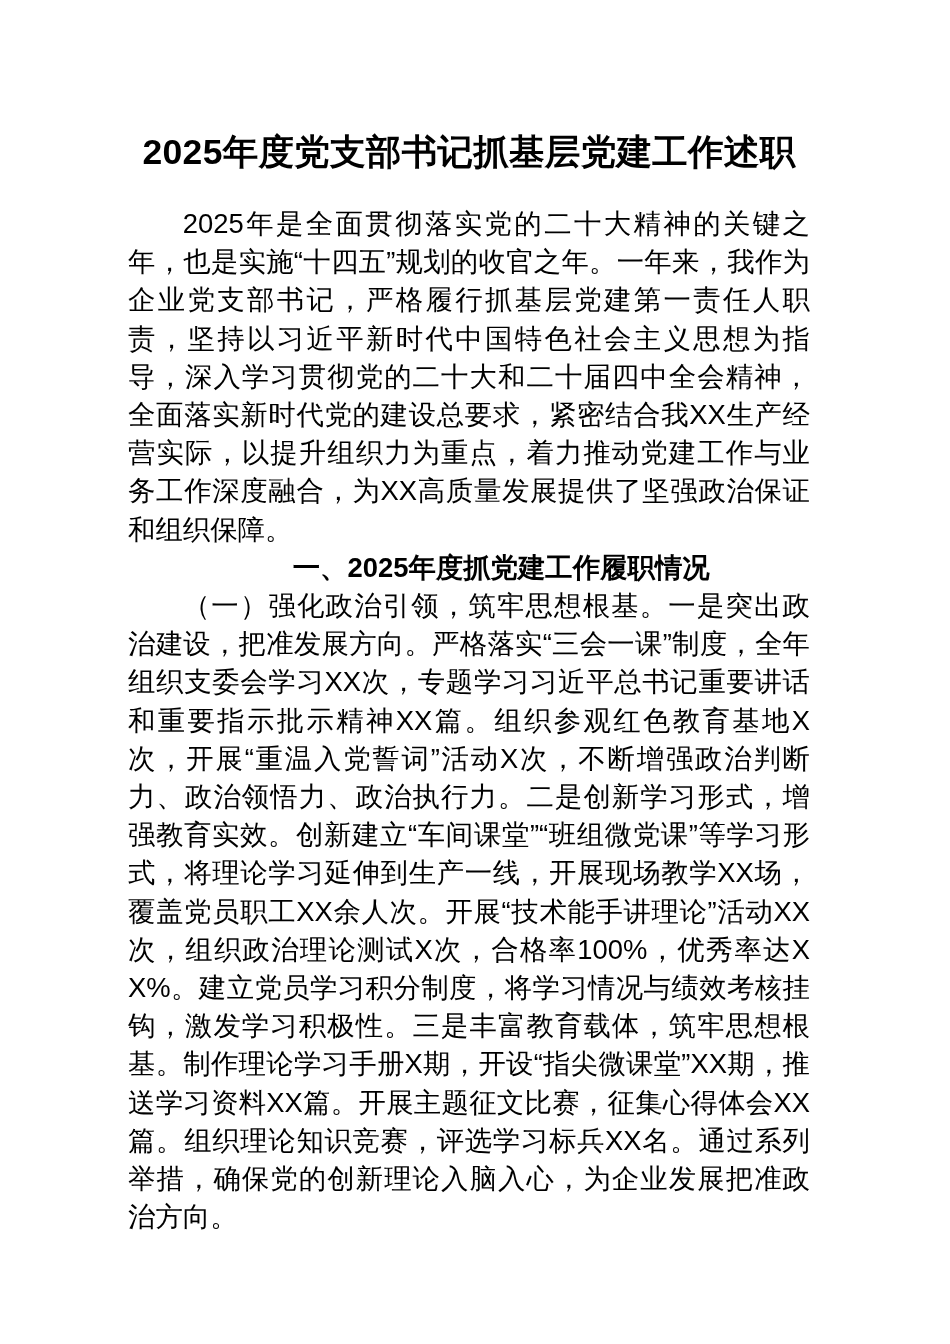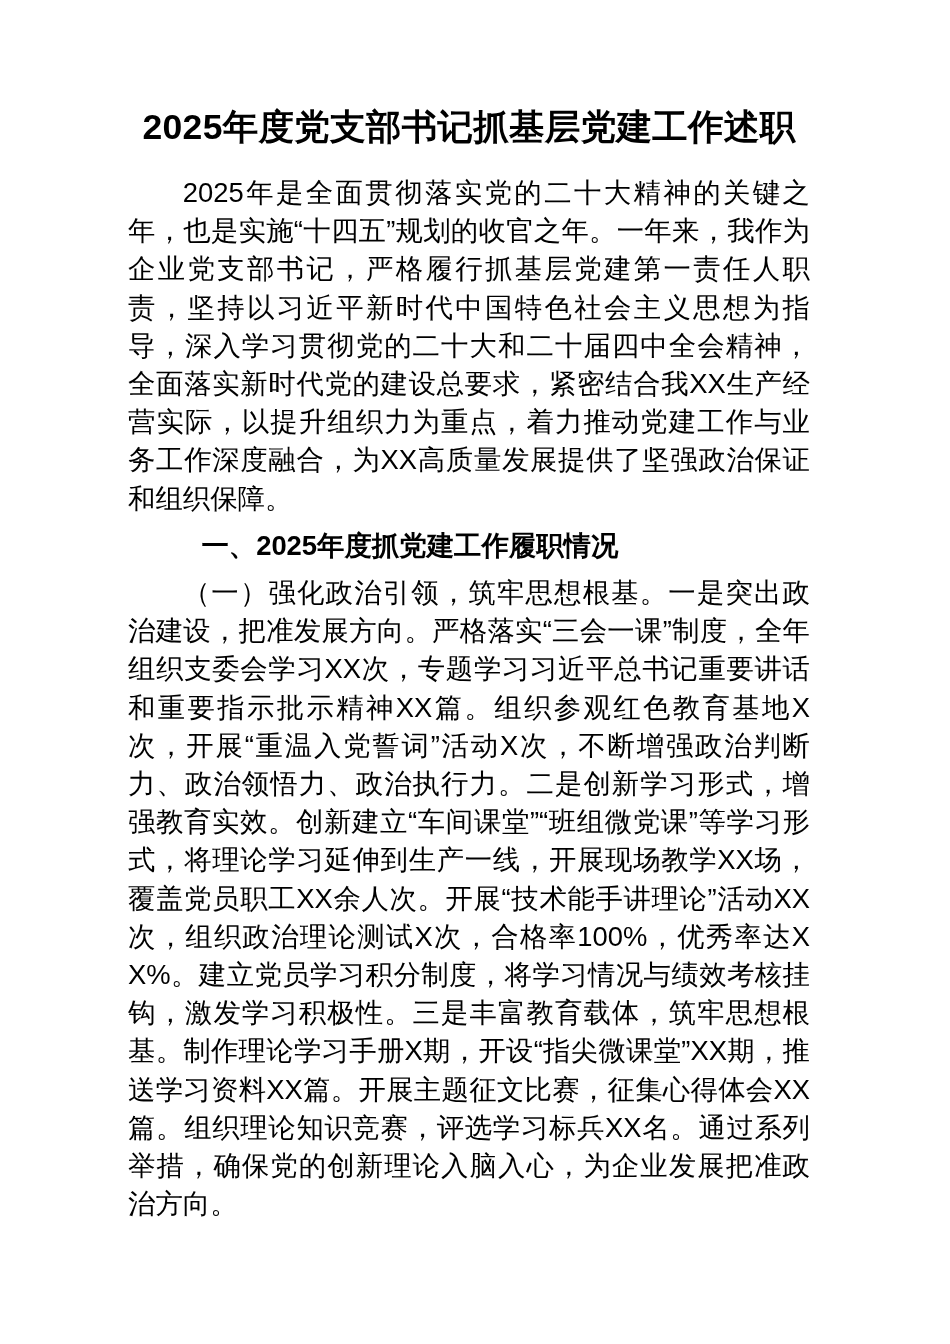--- a/index.html
+++ b/index.html
@@ -35,49 +35,49 @@
     padding: 0;
     font-size: 35.5px;
     line-height: 70px;
     font-weight: 700;
     text-align: center;
     letter-spacing: 0.3px;
     white-space: nowrap;
   }
   .title-line-1 {
     display: block;
-    padding-top: 92px;
+    padding-top: 117px;
   }
   .title-line-2 {
     display: block;
   }
 
   
   .para {
     margin: 0;
     padding: 0;
     font-size: 27.4px;
     line-height: 38.2px;
     text-align: justify;
     text-justify: inter-ideograph;
     text-indent: 2em;
     letter-spacing: 0px;
     word-break: break-all;
   }
   .para.first {
-    margin-top: 12px;
+    margin-top: 18px;
   }
   .heading {
-    margin: 9px;
+    margin: 0;
     padding: 0;
     font-size: 27.4px;
     line-height: 38.2px;
     font-weight: 700;
     text-indent: 2.35em;
-    text-align: left;
+    text-align: center;
     white-space: nowrap;
   }
 </style>
 </head>
 <body>
 
 <div class="page">
   <div class="doc-body">
 
     <div class="doc-title">

